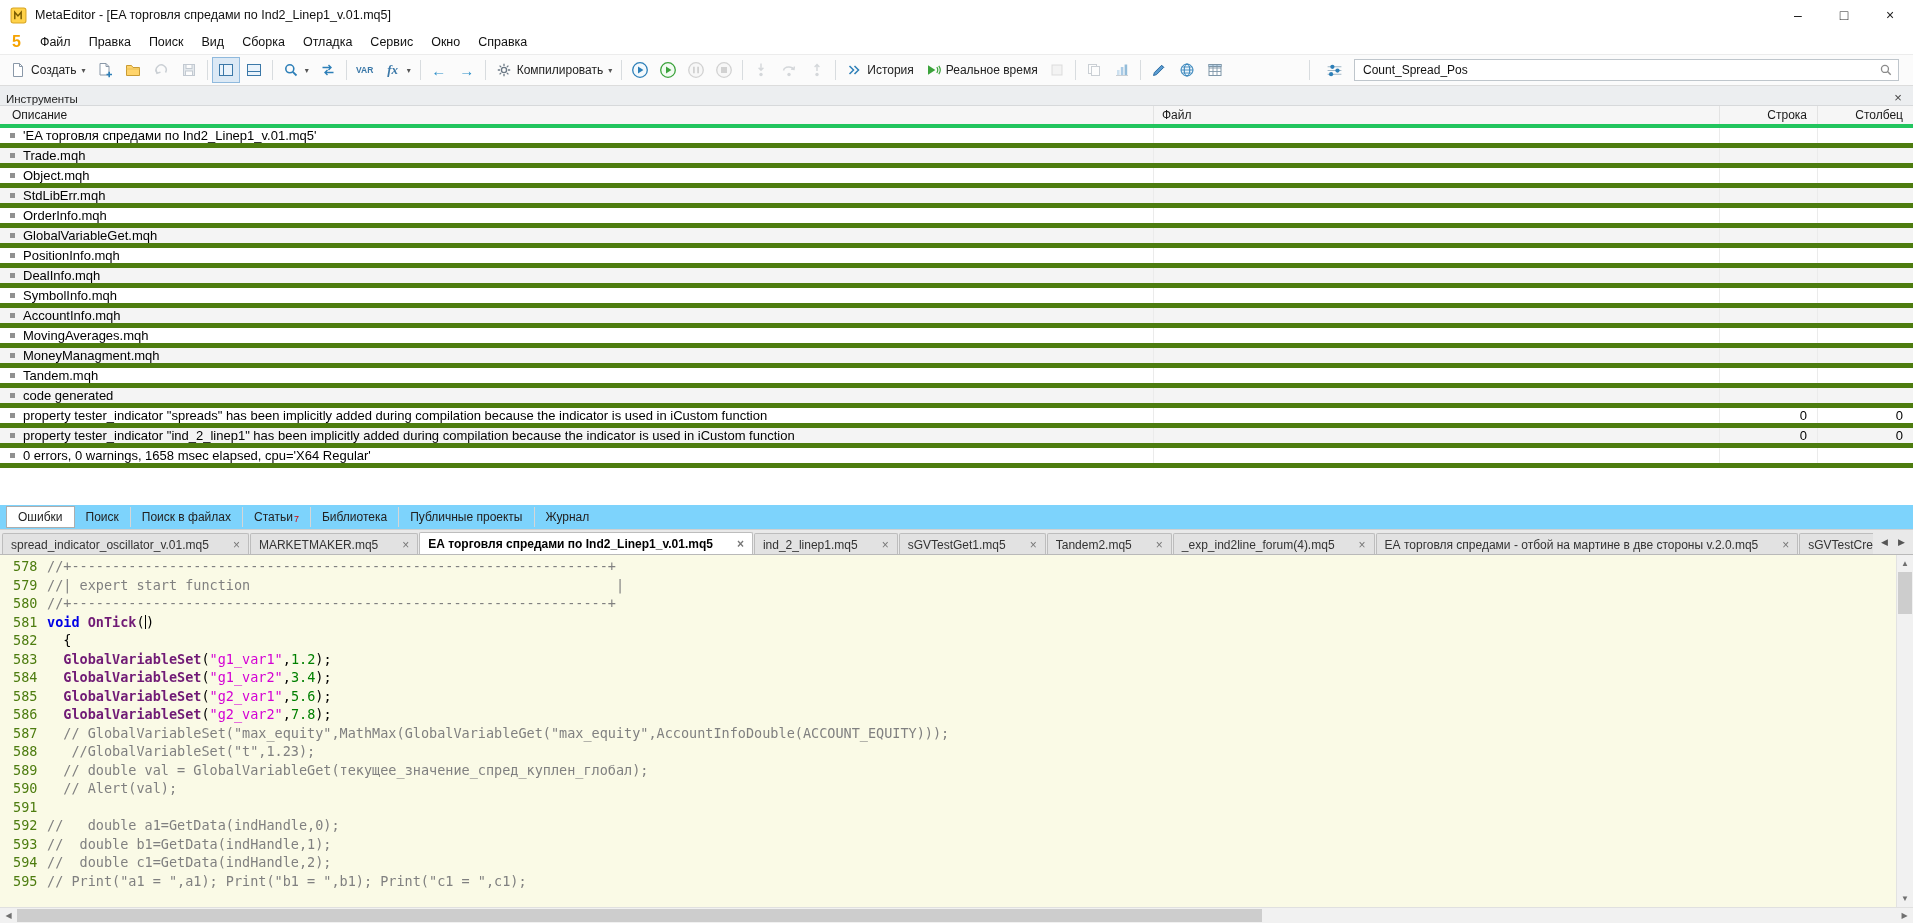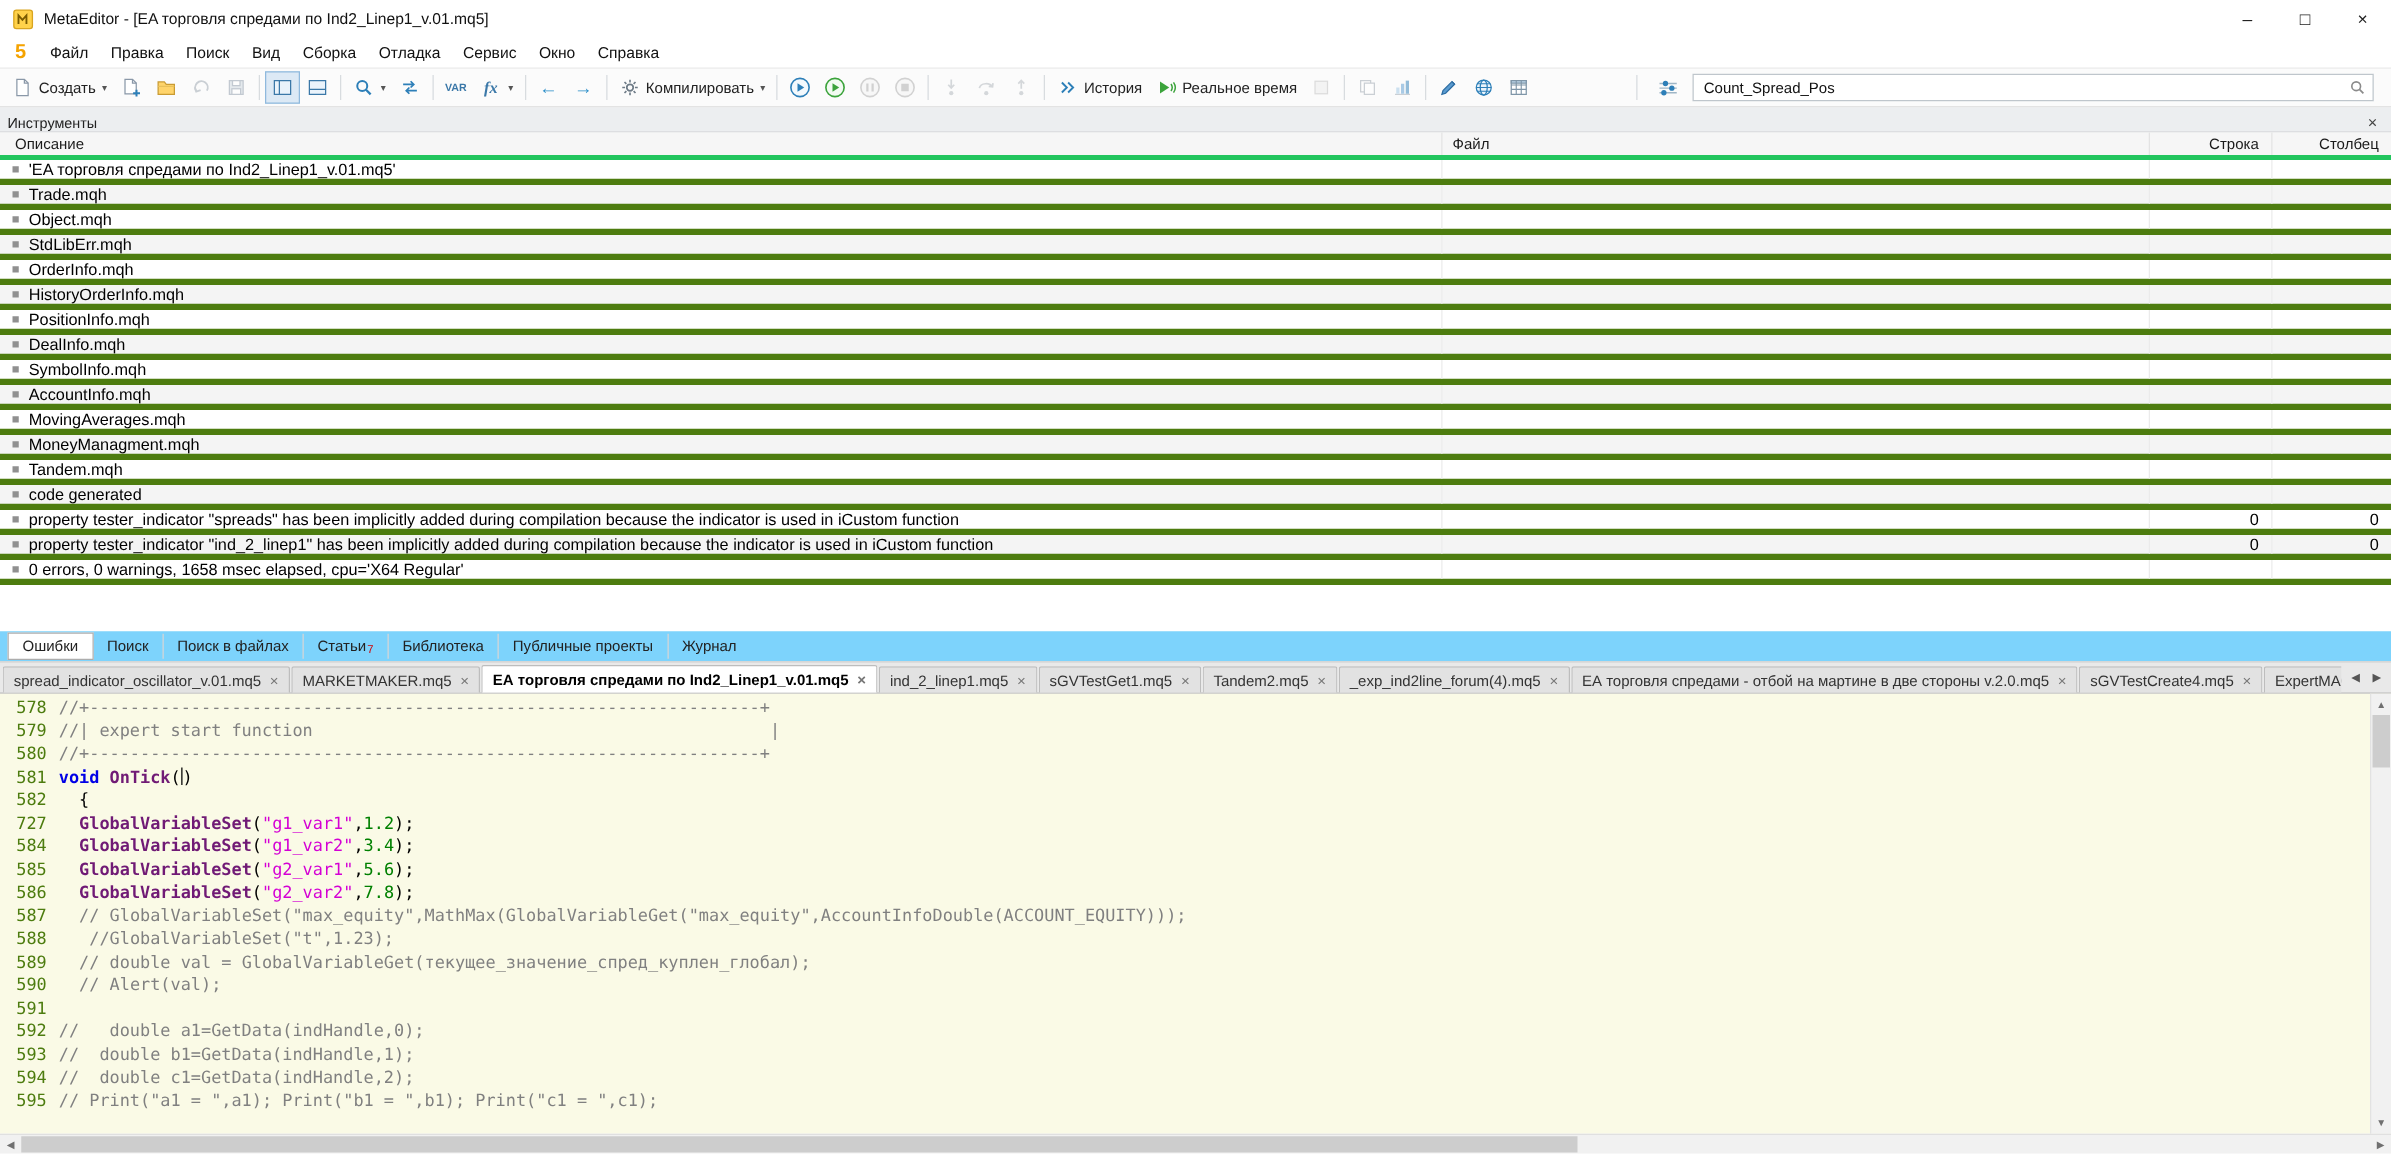--- a/index.html
+++ b/index.html
@@ -51,21 +51,21 @@
 .filler{flex:1;background:#fff}
 
 .tool-tabs{height:24px;flex:none;display:flex;align-items:center;background:#7dd3fc;padding-left:6px;font-size:12px}
 .ttab{padding:3px 11px;color:#222;border-right:1px solid #d6d6d6;display:flex;align-items:flex-start;gap:1px;white-space:nowrap}
 .ttab:last-child{border-right:none}
 .ttab.active{border:1px solid #adadad;background:#fff}
 .ttab .badge{color:#d40000;font-size:9px;margin-top:4px}
 
 .file-tabs{height:26px;flex:none;display:flex;align-items:flex-end;background:#e9e9e9;border-top:1px solid #d0d0d0;border-bottom:1px solid #b9b9b9;padding-left:2px}
 .tabs-strip{display:flex;align-items:flex-end;flex:1;min-width:0;overflow:hidden;height:100%;padding-top:2px}
-.ftab{flex:none;display:flex;align-items:center;gap:7px;height:22px;padding:0 8px;margin-right:1px;background:#e2e2e2;border:1px solid #bdbdbd;border-bottom:none;font-size:12px;color:#333;border-radius:2px 2px 0 0;margin-bottom:-1px;white-space:nowrap}
+.ftab{flex:none;display:flex;align-items:center;gap:24px;height:22px;padding:0 8px;margin-right:1px;background:#e2e2e2;border:1px solid #bdbdbd;border-bottom:none;font-size:12px;color:#333;border-radius:2px 2px 0 0;margin-bottom:-1px;white-space:nowrap}
 .ftab.active{background:#fff;font-weight:bold;color:#000;height:23px;z-index:2}
 .ftab-close{color:#777;font-size:12px;line-height:1}
 .tab-scrollers{flex:none;display:flex;align-items:center;gap:2px;padding:0 4px;height:100%}
 .tsc{font-size:9px;color:#555;width:15px;text-align:center}
 
 .editor{height:352px;flex:none;display:flex;background:#fafae6;min-width:0}
 .code-area{flex:1;min-width:0;overflow:hidden;padding-top:2px}
 .cline{display:flex;height:18.5px;line-height:18.5px;font-family:"DejaVu Sans Mono",monospace;font-size:13.5px;white-space:pre}
 .ln{flex:none;width:44px;padding-left:13px;color:#4d7c0f}
 .lt{flex:1;padding-left:3px;overflow:hidden}
@@ -443,21 +443,21 @@
           <span class="bullet"></span>
           <span>OrderInfo.mqh</span>
         </div>
         <div class="t-cell c-file"></div>
         <div class="t-cell c-line"></div>
         <div class="t-cell c-col"></div>
       </div>
       <div class="t-row alt">
         <div class="t-cell c-desc">
           <span class="bullet"></span>
-          <span>HistoryOrderInfo.mqh</span>
+          <span>GlobalVariableGet.mqh</span>
         </div>
         <div class="t-cell c-file"></div>
         <div class="t-cell c-line"></div>
         <div class="t-cell c-col"></div>
       </div>
       <div class="t-row">
         <div class="t-cell c-desc">
           <span class="bullet"></span>
           <span>PositionInfo.mqh</span>
         </div>
@@ -632,21 +632,21 @@
     </div>
   </div>
 
   <div class="editor">
     <div class="code-area">
         <div class="cline"><span class="ln">578</span><span class="lt"><span class="sg-cmt">//+------------------------------------------------------------------+</span></span></div>
         <div class="cline"><span class="ln">579</span><span class="lt"><span class="sg-cmt">//| expert start function                                             |</span></span></div>
         <div class="cline"><span class="ln">580</span><span class="lt"><span class="sg-cmt">//+------------------------------------------------------------------+</span></span></div>
         <div class="cline"><span class="ln">581</span><span class="lt"><span class="sg-kw">void</span><span class="sg-pl"> </span><span class="sg-fn">OnTick</span><span class="sg-pl">(</span><span class="cursor-caret"></span><span class="sg-pl">)</span></span></div>
         <div class="cline"><span class="ln">582</span><span class="lt"><span class="sg-pl">  {</span></span></div>
-        <div class="cline"><span class="ln">727</span><span class="lt"><span class="sg-pl">  </span><span class="sg-fn">GlobalVariableSet</span><span class="sg-pl">(</span><span class="sg-str">"g1_var1"</span><span class="sg-pl">,</span><span class="sg-num">1.2</span><span class="sg-pl">);</span></span></div>
+        <div class="cline"><span class="ln">583</span><span class="lt"><span class="sg-pl">  </span><span class="sg-fn">GlobalVariableSet</span><span class="sg-pl">(</span><span class="sg-str">"g1_var1"</span><span class="sg-pl">,</span><span class="sg-num">1.2</span><span class="sg-pl">);</span></span></div>
         <div class="cline"><span class="ln">584</span><span class="lt"><span class="sg-pl">  </span><span class="sg-fn">GlobalVariableSet</span><span class="sg-pl">(</span><span class="sg-str">"g1_var2"</span><span class="sg-pl">,</span><span class="sg-num">3.4</span><span class="sg-pl">);</span></span></div>
         <div class="cline"><span class="ln">585</span><span class="lt"><span class="sg-pl">  </span><span class="sg-fn">GlobalVariableSet</span><span class="sg-pl">(</span><span class="sg-str">"g2_var1"</span><span class="sg-pl">,</span><span class="sg-num">5.6</span><span class="sg-pl">);</span></span></div>
         <div class="cline"><span class="ln">586</span><span class="lt"><span class="sg-pl">  </span><span class="sg-fn">GlobalVariableSet</span><span class="sg-pl">(</span><span class="sg-str">"g2_var2"</span><span class="sg-pl">,</span><span class="sg-num">7.8</span><span class="sg-pl">);</span></span></div>
         <div class="cline"><span class="ln">587</span><span class="lt"><span class="sg-pl">  </span><span class="sg-cmt">// GlobalVariableSet("max_equity",MathMax(GlobalVariableGet("max_equity",AccountInfoDouble(ACCOUNT_EQUITY)));</span></span></div>
         <div class="cline"><span class="ln">588</span><span class="lt"><span class="sg-pl">   </span><span class="sg-cmt">//GlobalVariableSet("t",1.23);</span></span></div>
         <div class="cline"><span class="ln">589</span><span class="lt"><span class="sg-pl">  </span><span class="sg-cmt">// double val = GlobalVariableGet(текущее_значение_спред_куплен_глобал);</span></span></div>
         <div class="cline"><span class="ln">590</span><span class="lt"><span class="sg-pl">  </span><span class="sg-cmt">// Alert(val);</span></span></div>
         <div class="cline"><span class="ln">591</span><span class="lt"></span></div>
         <div class="cline"><span class="ln">592</span><span class="lt"><span class="sg-cmt">//   double a1=GetData(indHandle,0);</span></span></div>
         <div class="cline"><span class="ln">593</span><span class="lt"><span class="sg-cmt">//  double b1=GetData(indHandle,1);</span></span></div>

